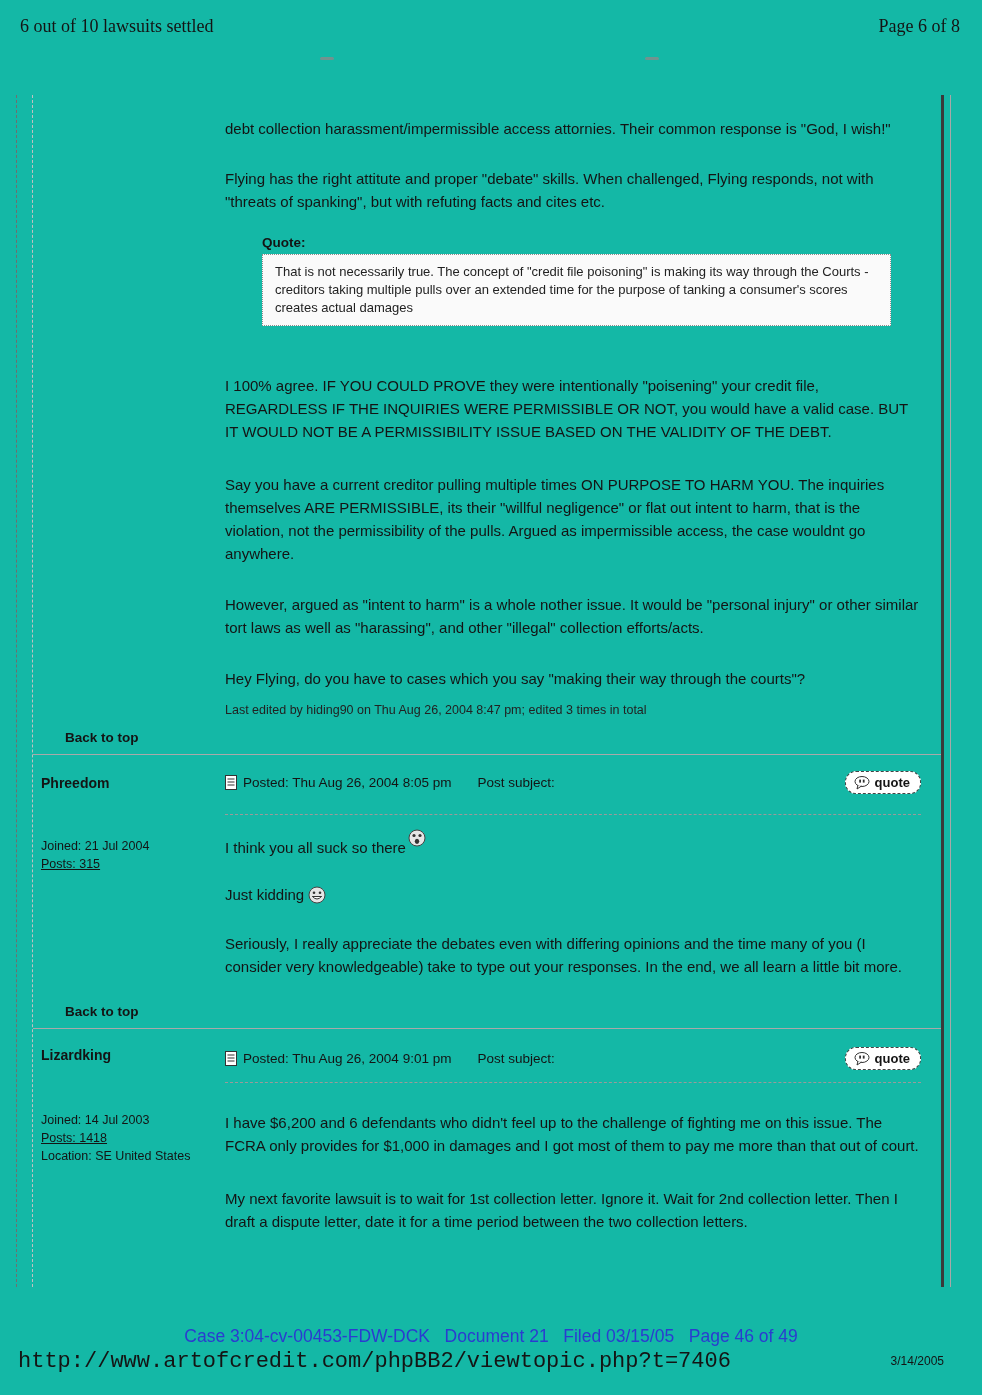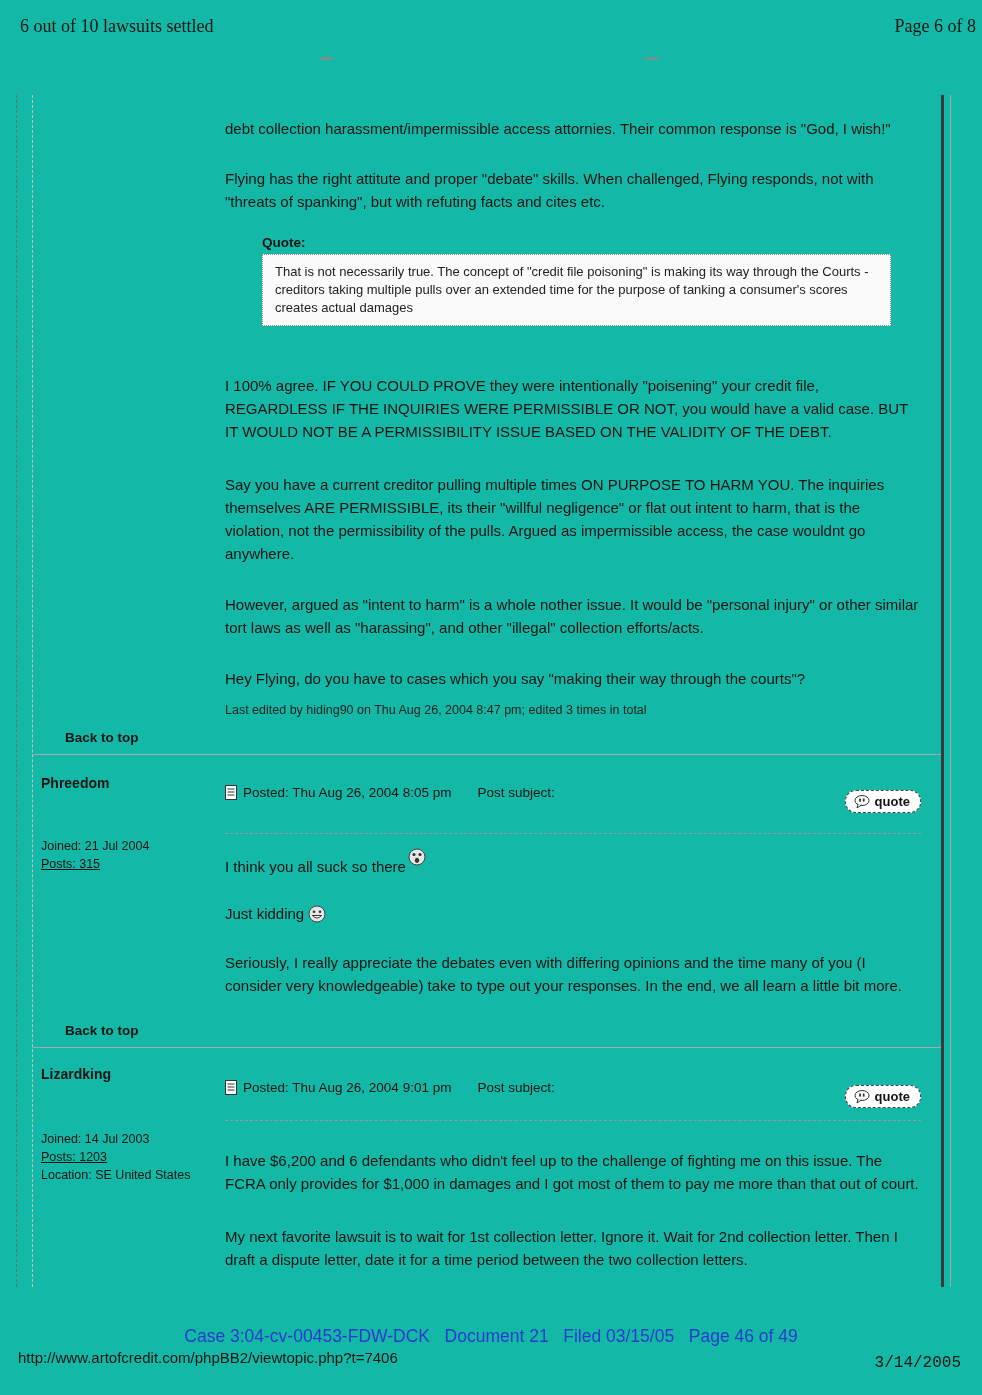--- a/index.html
+++ b/index.html
@@ -2,21 +2,21 @@
 <html><head>
 <meta charset="utf-8">
 <style>
   html,body{margin:0;padding:0;background:#ffffff;}
   .sheet{
     position:relative; width:982px; height:1395px; background:#14b8a6;
     font-family:"Liberation Sans", sans-serif; color:#141414; overflow:hidden;
   }
   
   .page-header-left{position:absolute; top:16px; left:20px; font-family:"Liberation Serif", serif; font-size:18px;}
-  .page-header-right{position:absolute; top:16px; right:6px; font-family:"Liberation Serif", serif; font-size:18px;}
+  .page-header-right{position:absolute; top:16px; right:22px; font-family:"Liberation Serif", serif; font-size:18px;}
   .scan-dash{position:absolute; top:57px; height:3px; width:14px; background:#8a8a8a; border-radius:2px; opacity:.8;}
   .dash1{left:320px;} .dash2{left:645px;}
   
   .vline{position:absolute; top:95px; height:1192px;}
   .vl1{left:16px; border-left:1px dashed #6f6f6f;}
   .vl2{left:32px; border-left:1px dashed #c0c0c0;}
   .vr1{left:941px; width:3px; background:#3a3a3a;}
   .vr2{left:950px; border-left:1px solid #a8a8a8;}
   
   .frame{position:absolute; left:33px; top:95px; width:908px;}
@@ -43,37 +43,37 @@
   .posts-link{text-decoration:underline; cursor:pointer;}
   .post-main .post-header{
     display:flex; align-items:center; padding:16px 0 20px 0; border-bottom:1px dashed #9a9a9a;
     font-size:13.5px;
   }
   .posted-icon{margin-right:6px; display:inline-flex;}
   .subject-label{margin-left:26px;}
   .quote-btn{
     margin-left:auto; display:inline-flex; align-items:center; gap:5px;
     border:1px dashed #444; border-radius:11px; padding:3px 10px 3px 8px;
-    font-weight:bold; font-size:13px; background:#fff; cursor:pointer;margin-top:19px;
+    font-weight:bold; font-size:13px; background:#fff; cursor:pointer;
   }
   .body-line{font-size:15px; line-height:23px;}
   .line1{margin-top:14px;} .line2{margin-top:24px;}
   .emo{vertical-align:-4px; margin-left:4px;}
   .emo-raised{vertical-align:6px; margin-left:2px;}
   .post2-para{margin-top:22px;}
   .post2-row{padding-bottom:14px;}
   .p3-header{padding-top:18px !important; padding-bottom:12px !important;}
   .p3a{margin-top:28px;} .p3b{margin-top:30px; margin-bottom:18px;}
   
   .stamp{
     position:absolute; top:1326px; left:0; width:100%; text-align:center;
     font-size:17.5px; font-weight:normal; color:#2b3bd0; white-space:pre;
   }
-  .footer-url{position:absolute; top:1349px; left:18px; font-family:Liberation Sans, sans-serif; font-size:15px;}
-  .footer-date{position:absolute; top:1354px; right:21px; font-family:Liberation Mono, monospace; font-size:16px;}
+  .footer-url{position:absolute; top:1349px; left:18px; font-family:Liberation Mono, monospace; font-size:22px;}
+  .footer-date{position:absolute; top:1354px; right:38px; font-family:Liberation Sans, sans-serif; font-size:12px;}
 </style>
 </head>
 <body>
 
 <div class="sheet">
 
   <div class="page-header-left">6 out of 10 lawsuits settled</div>
   <div class="page-header-right">Page 6 of 8</div>
   <div class="scan-dash dash1"></div>
   <div class="scan-dash dash2"></div>
@@ -159,21 +159,21 @@
 
     <div class="btt-row">
       <span class="btt">Back to top</span>
     </div>
 
     <div class="row">
       <div class="side post-side" style="padding-top:18px;">
         <div class="author">Lizardking</div>
         <div class="side-info" style="margin-top:48px;">
           <div>Joined: 14 Jul 2003</div>
-          <div class="posts-link">Posts: 1203</div>
+          <div class="posts-link">Posts: 1418</div>
           <div>Location: SE United States</div>
         </div>
       </div>
       <div class="main post-main">
         <div class="post-header p3-header">
           <span class="posted-icon">
             <svg width="12" height="15" viewBox="0 0 12 15">
                 <rect x="0.5" y="0.5" width="11" height="14" fill="#fff" stroke="#333"></rect>
                 <line x1="2.5" y1="4" x2="9.5" y2="4" stroke="#333"></line>
                 <line x1="2.5" y1="7" x2="9.5" y2="7" stroke="#333"></line>

